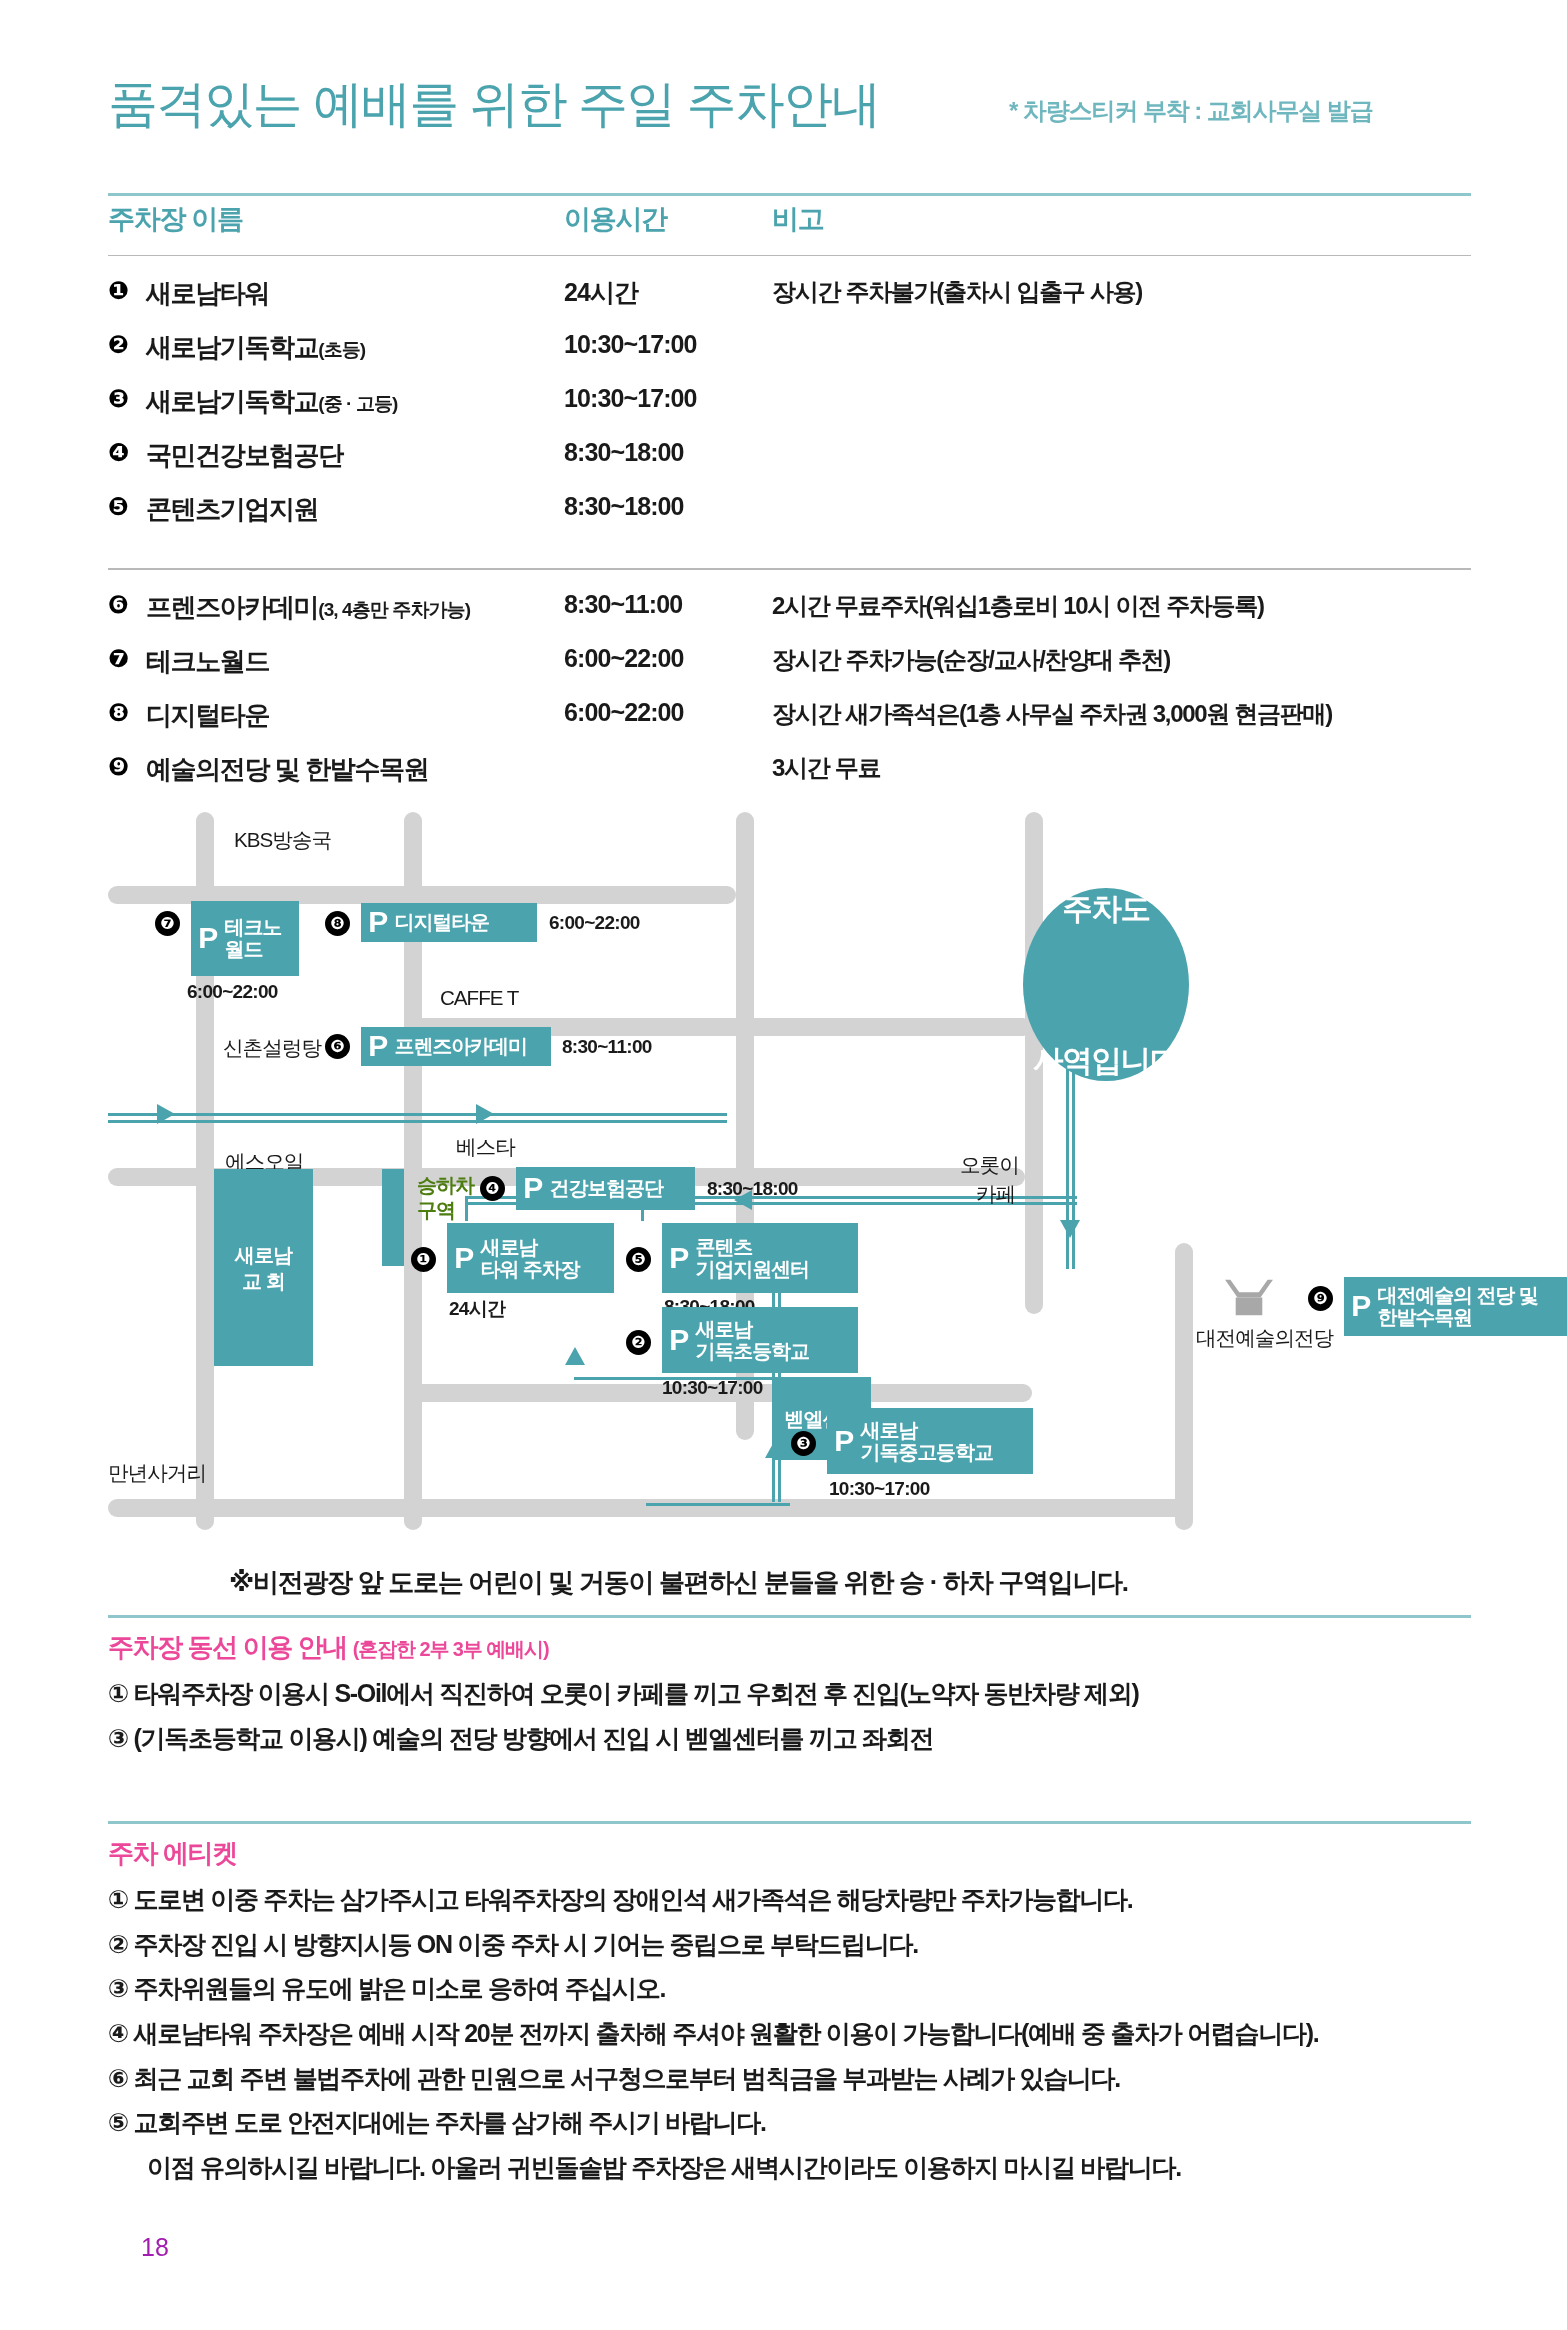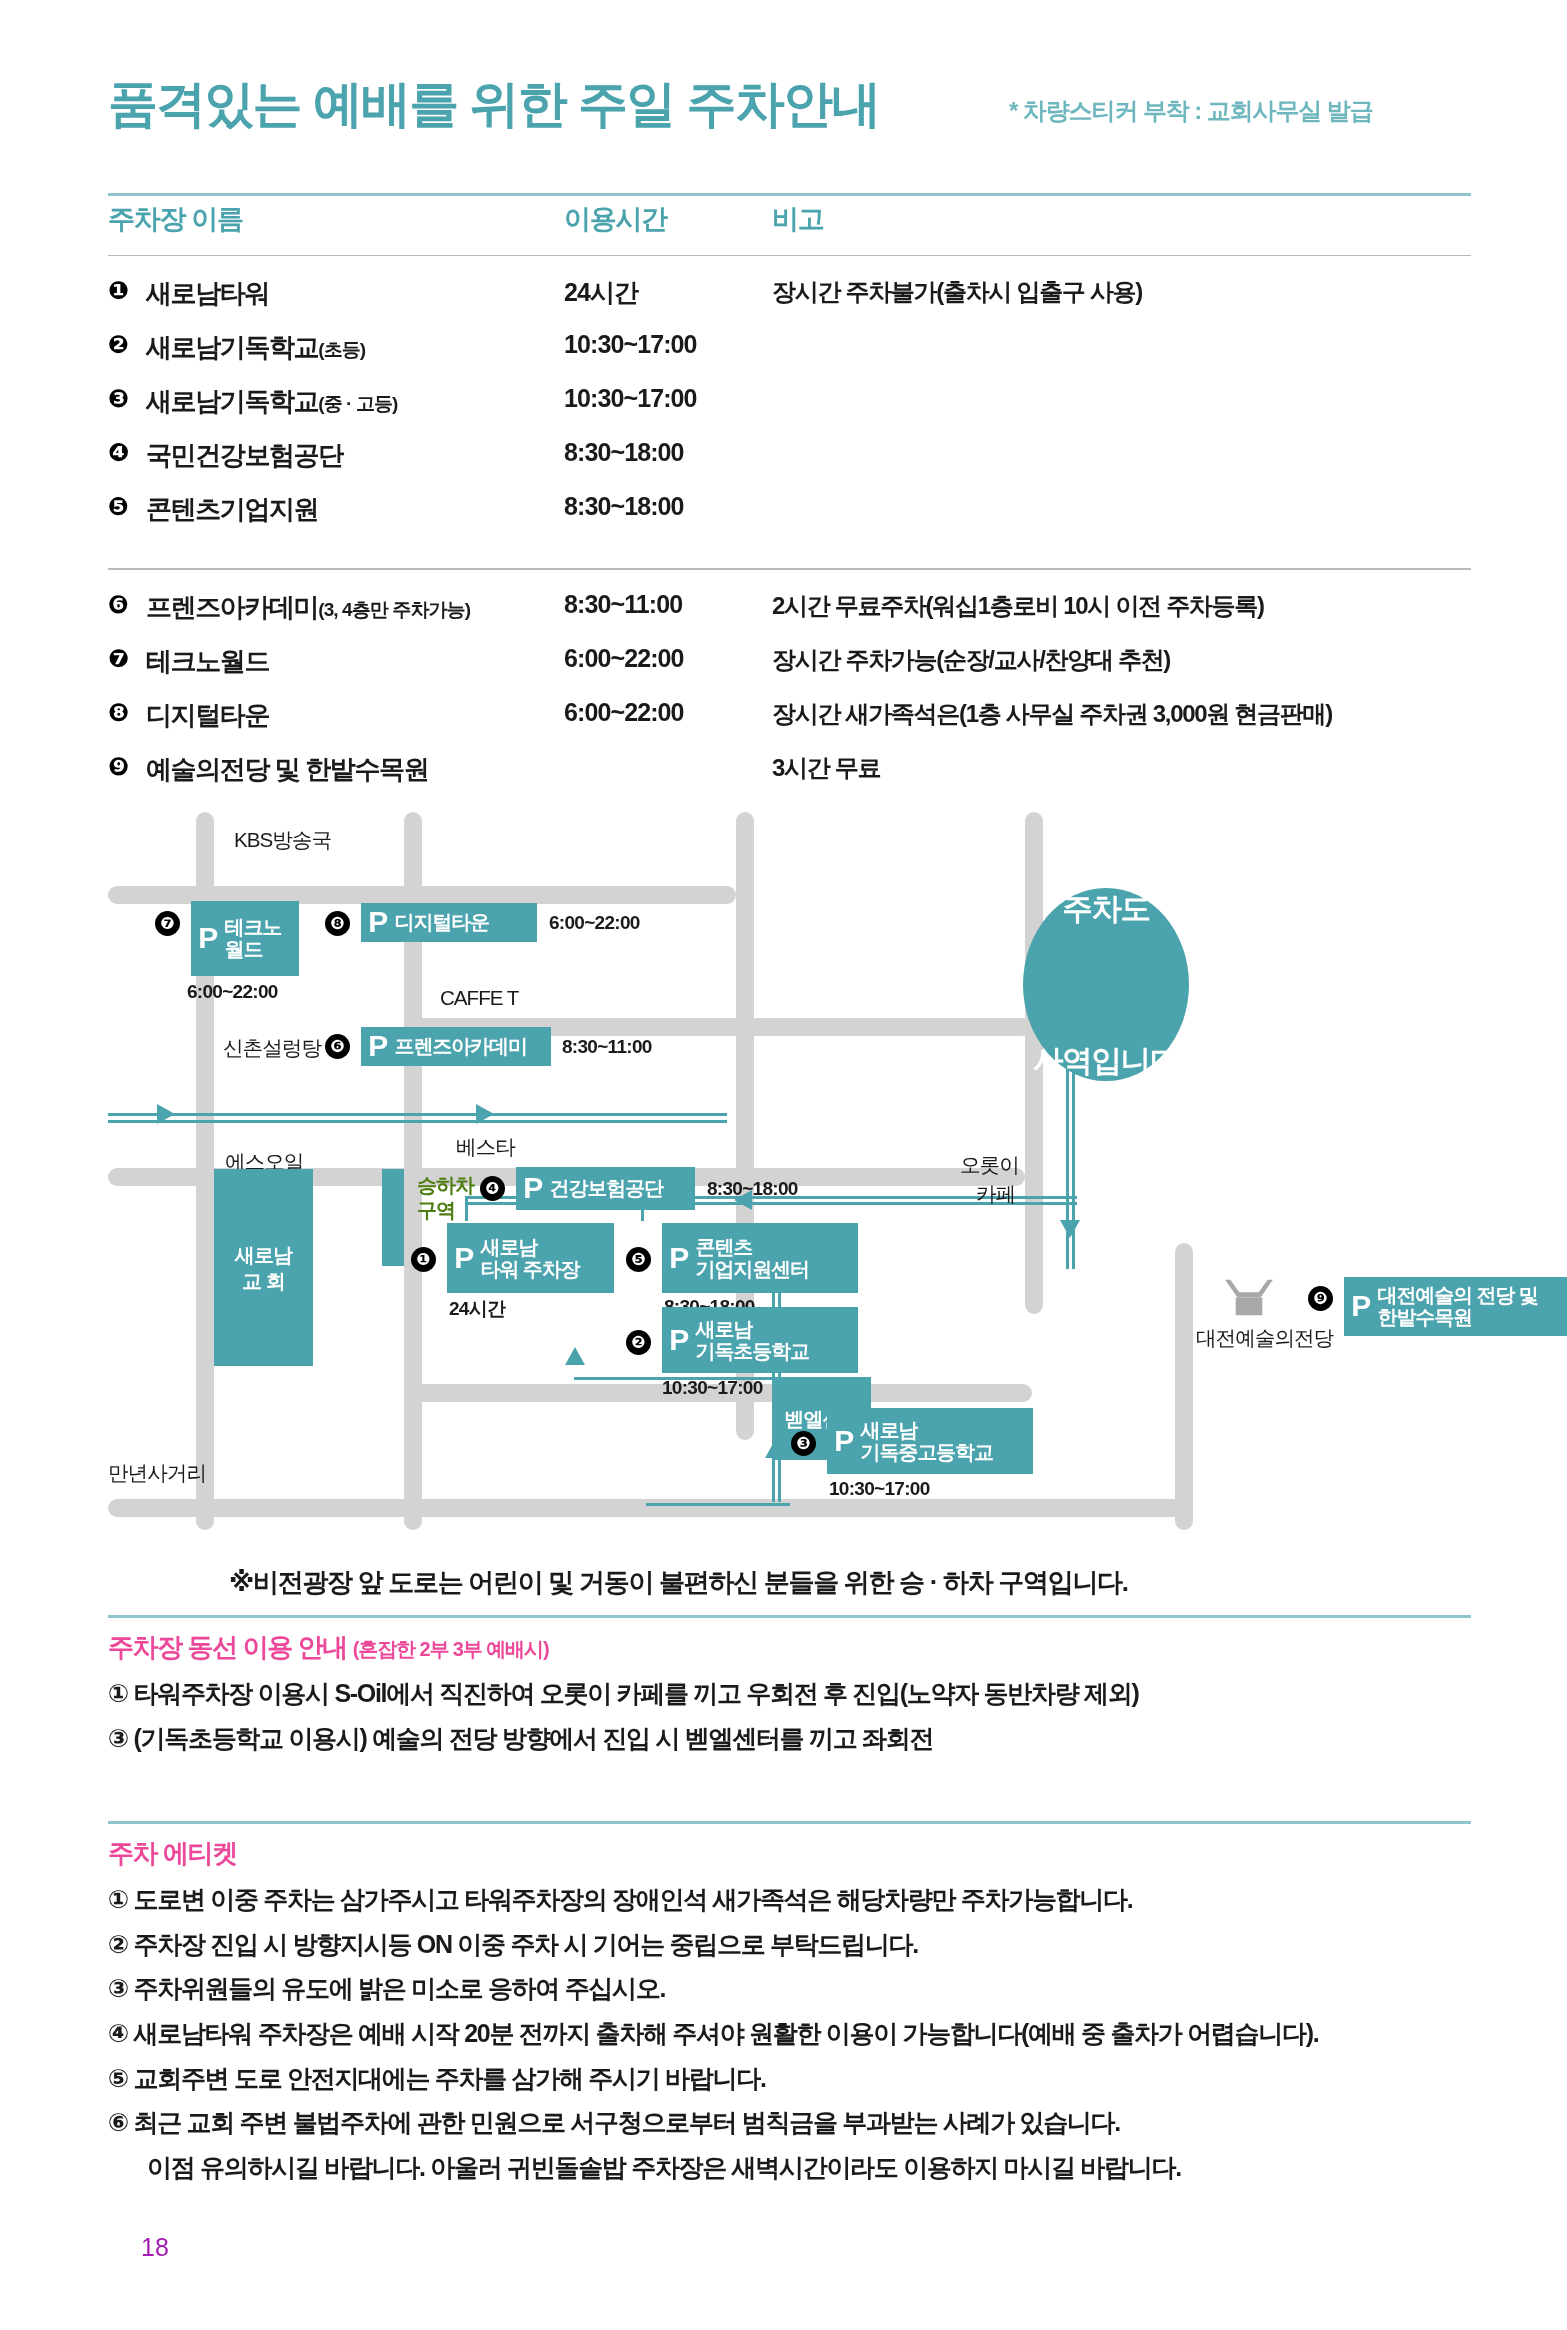--- a/index.html
+++ b/index.html
@@ -7,21 +7,21 @@
     width:1568px;height:2330px;position:relative;overflow:hidden;
     font-family:"Liberation Sans","DejaVu Sans",sans-serif;
     color:#231f20;
   }
   .page{position:absolute;left:0;top:0;width:1568px;height:2330px;}
 
   
   .header{position:absolute;left:108px;top:79px;width:1363px;height:81px;}
   .title{
     position:absolute;left:0;top:0;
-    font-size:50px;font-weight:bold;color:#4ba3ad;letter-spacing:-1.8px;
+    font-size:50px;font-weight:normal;color:#4ba3ad;letter-spacing:-1.8px;
     white-space:nowrap;line-height:1;
   }
   .title-note{
     position:absolute;left:901px;top:16px;
     font-size:24px;font-weight:bold;color:#6fb7bf;letter-spacing:-1.1px;
     white-space:nowrap;
   }
 
   
   .tbl{position:absolute;left:108px;top:193px;width:1363px;}
@@ -352,20 +352,20 @@
     <div class="li">③ (기독초등학교 이용시) 예술의 전당 방향에서 진입 시 벧엘센터를 끼고 좌회전</div>
   </div>
 
   <div class="sec" style="top:1821px;">
     <div class="sec-rule"></div>
     <div class="sec-h">주차 에티켓</div>
     <div class="li">① 도로변 이중 주차는 삼가주시고 타워주차장의 장애인석 새가족석은 해당차량만 주차가능합니다.</div>
     <div class="li">② 주차장 진입 시 방향지시등 ON 이중 주차 시 기어는 중립으로 부탁드립니다.</div>
     <div class="li">③ 주차위원들의 유도에 밝은 미소로 응하여 주십시오.</div>
     <div class="li">④ 새로남타워 주차장은 예배 시작 20분 전까지 출차해 주셔야 원활한 이용이 가능합니다(예배 중 출차가 어렵습니다).</div>
+    <div class="li">⑥ 최근 교회 주변 불법주차에 관한 민원으로 서구청으로부터 범칙금을 부과받는 사례가 있습니다.</div>
     <div class="li">⑤ 교회주변 도로 안전지대에는 주차를 삼가해 주시기 바랍니다.</div>
-    <div class="li">⑥ 최근 교회 주변 불법주차에 관한 민원으로 서구청으로부터 범칙금을 부과받는 사례가 있습니다.</div>
     <div class="li indent">이점 유의하시길 바랍니다. 아울러 귀빈돌솥밥 주차장은 새벽시간이라도 이용하지 마시길 바랍니다.</div>
   </div>
 
   <div class="pageno">18</div>
 </div>
 
 
 </body></html>

